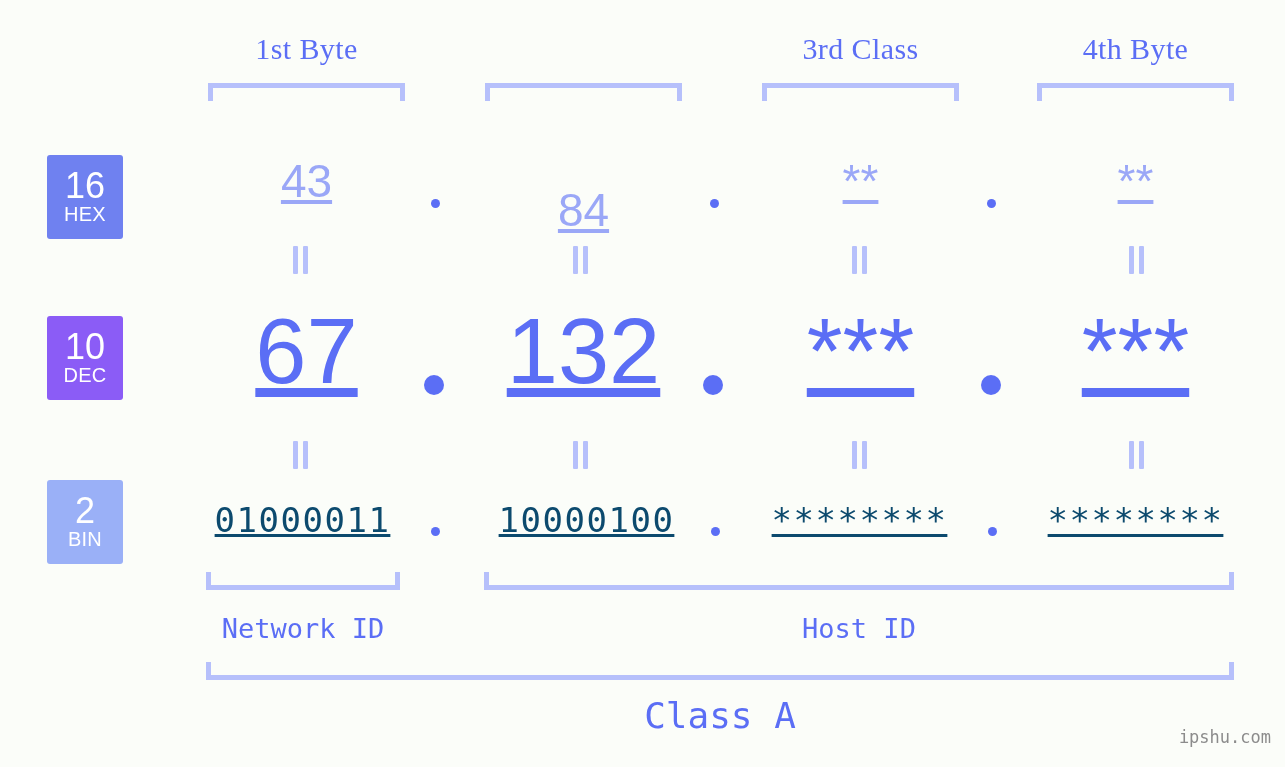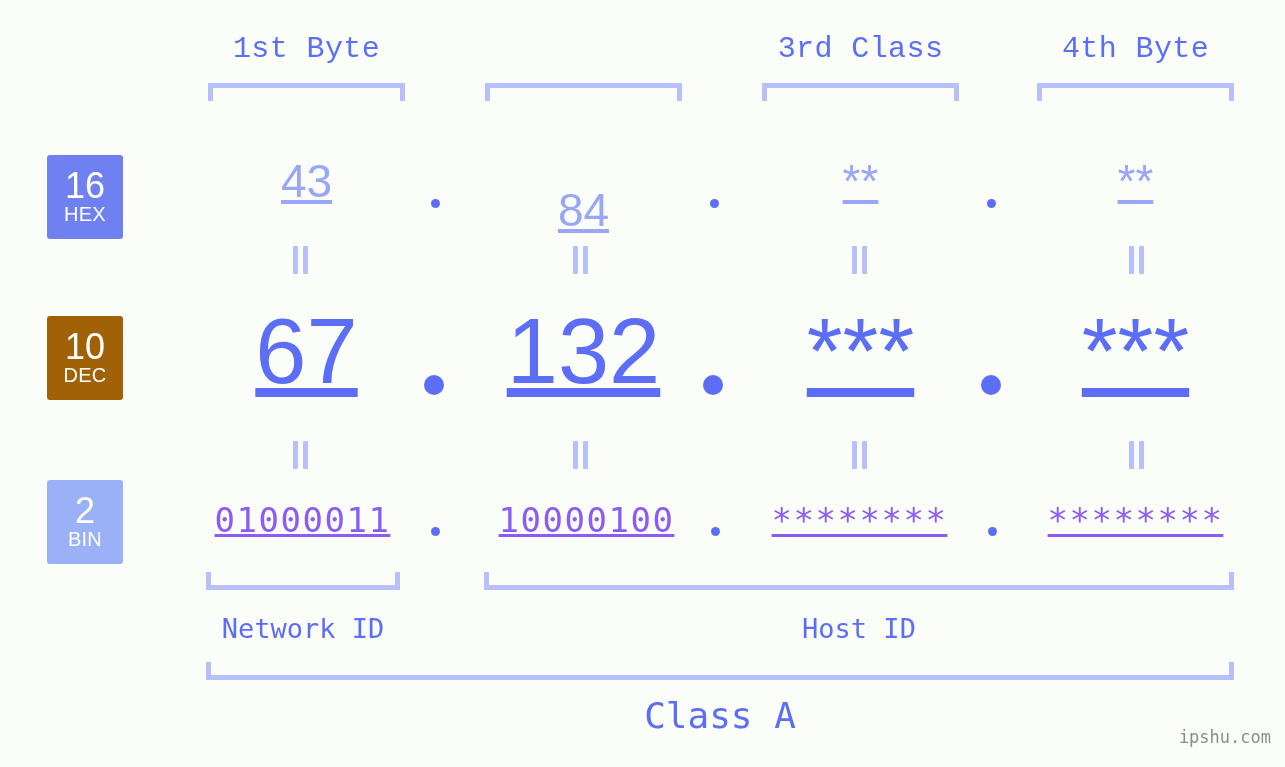--- a/index.html
+++ b/index.html
@@ -26,21 +26,21 @@
   
   .byte-label {
     position: absolute;
     top: 32px;
     font-size: 30px;
     font-weight: 400;
     color: #5b6ef5;
     text-align: center;
     letter-spacing: 0.4px;
     white-space: nowrap;
-    font-family: Liberation Mono, monospace;
+    font-family: Liberation Serif, serif;
   }
 
   
   .bracket {
     position: absolute;
     border: 0 solid #b6c0fb;
     box-sizing: border-box;
   }
   .bracket-down {            
     border-top-width: 5px;
@@ -96,21 +96,21 @@
     color: #9aa7f7;
     line-height: 46px;
   }
   .row-dec .cell {
     font-size: 92px;
     color: #5b6ef5;
     line-height: 92px;
   }
   .row-bin .cell {
     font-size: 34px;
-    color: #8b5cf6;
+    color: #0c4a6e;
     line-height: 34px;
     font-family: "DejaVu Sans Mono", "Liberation Mono", monospace;
     letter-spacing: 1.5px;
   }
 
   
   .dot {
     position: absolute;
     border-radius: 50%;
     background: #5b6ef5;
@@ -179,21 +179,21 @@
   <div class="bracket bracket-down" style="left:208px; top:83px; width:197px;"></div>
   <div class="bracket bracket-down" style="left:485px; top:83px; width:197px;"></div>
   <div class="bracket bracket-down" style="left:762px; top:83px; width:197px;"></div>
   <div class="bracket bracket-down" style="left:1037px; top:83px; width:197px;"></div>
 
   <div class="badge" style="left:47px; top:155px; height:84px; background:#6f81f0;">
     <div class="num">16</div>
     <div class="nam">HEX</div>
   </div>
 
-  <div class="badge" style="left:47px; top:316px; height:84px; background:#a16207;">
+  <div class="badge" style="left:47px; top:316px; height:84px; background:#8b5cf6;">
     <div class="num">10</div>
     <div class="nam">DEC</div>
   </div>
 
   <div class="badge" style="left:47px; top:480px; height:84px; background:#9ab0f7;">
     <div class="num">2</div>
     <div class="nam">BIN</div>
   </div>
 
   <div class="row-hex">

